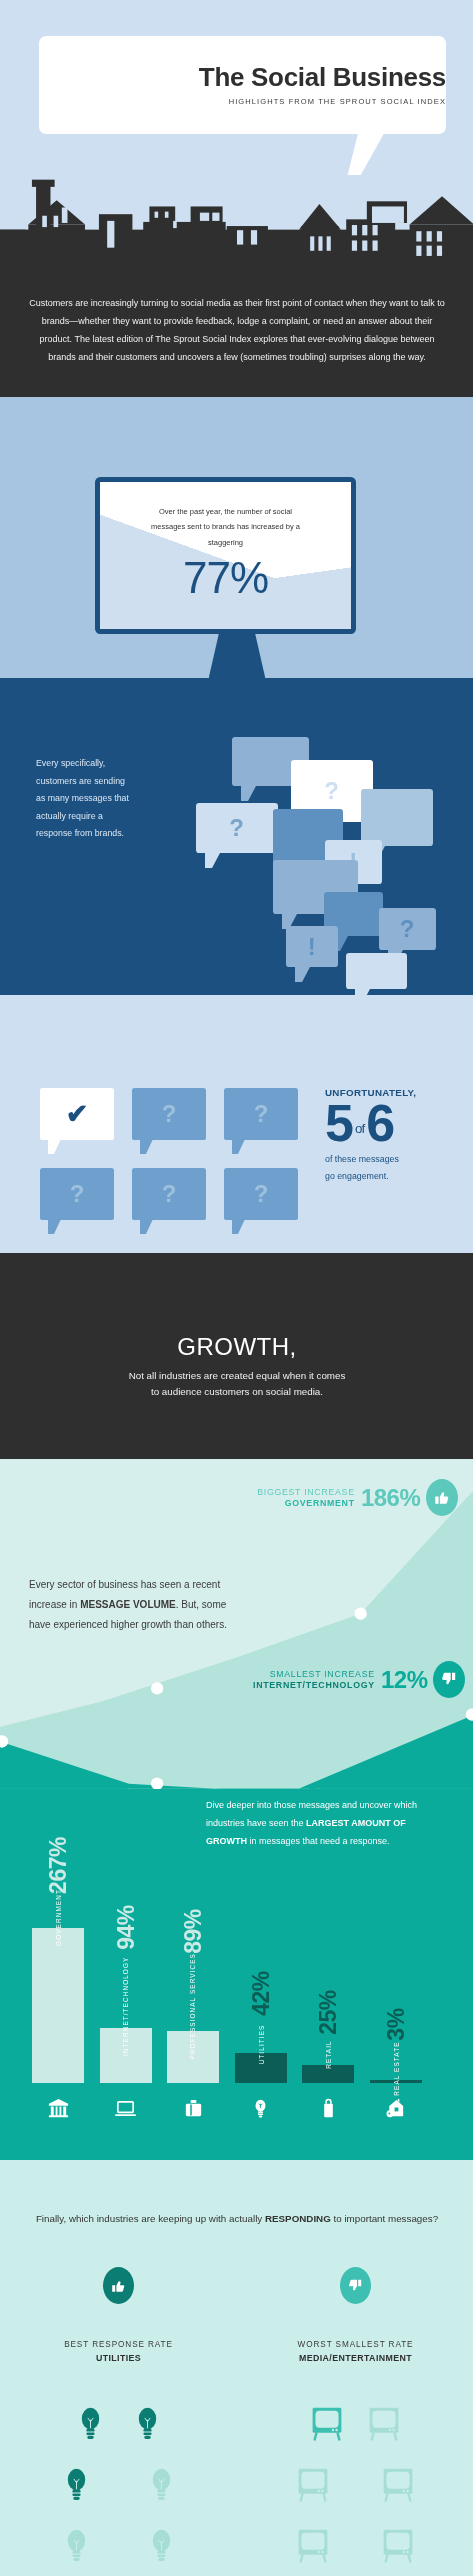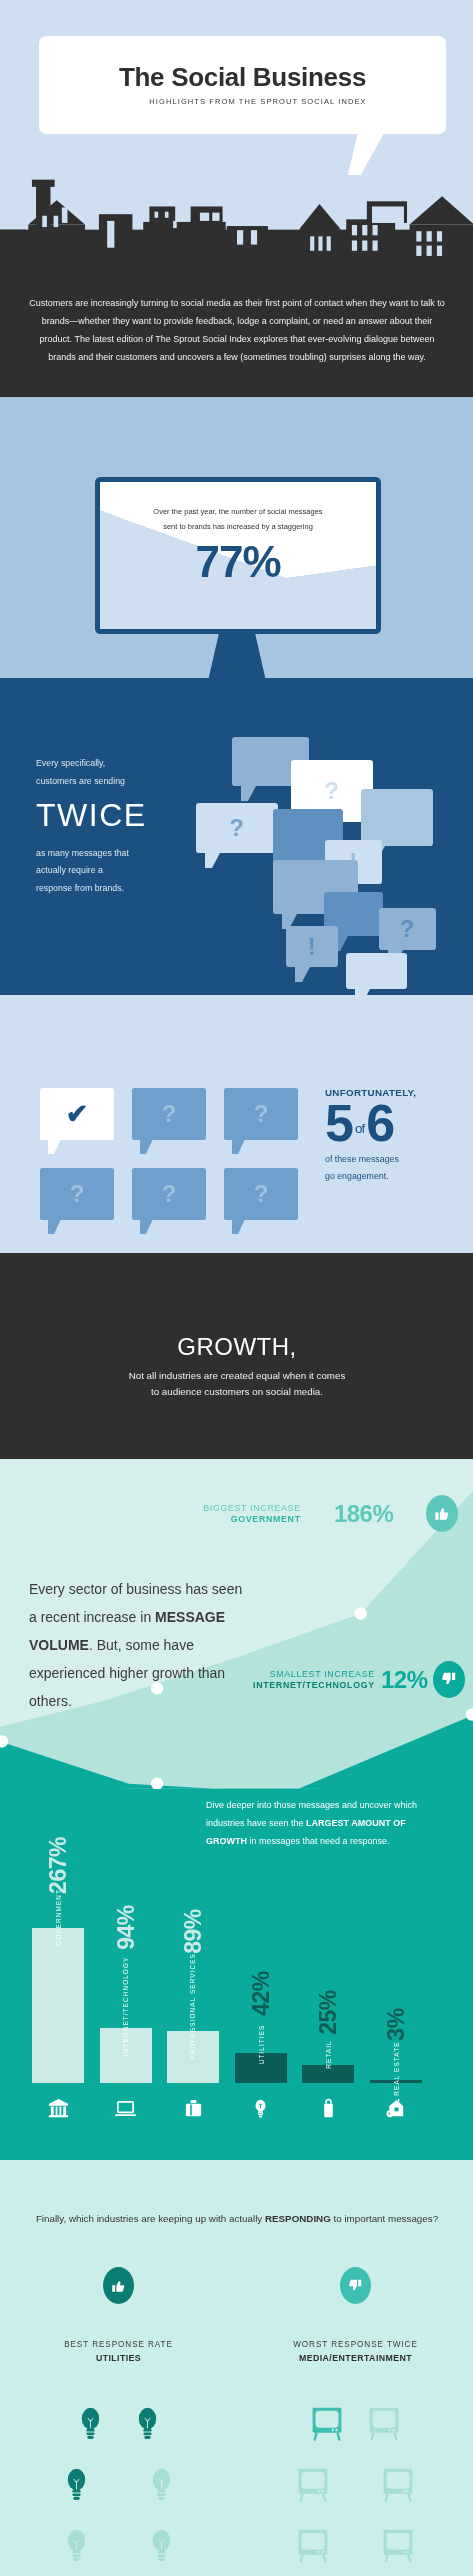--- a/index.html
+++ b/index.html
@@ -9,51 +9,51 @@
     background: #ffffff;
     -webkit-font-smoothing: antialiased;
   }
   .ig { width:474px; position:relative; overflow:hidden; }
 
   
   .hero { position:relative; background:#cddff0; height:258px; overflow:hidden; }
   .bubble {
     position:absolute; left:39px; top:36px; width:407px; height:98px;
     background:#fff; border-radius:7.2px; display:flex; flex-direction:column;
-    align-items:center; justify-content:center;
+    align-items:flex-end; justify-content:center;
   }
   .bubble .tail {
     position:absolute; right:67px; bottom:-41px; width:0; height:0;
     border-left:13.4px solid #fff; border-right:13.4px solid transparent;
     border-top:42px solid #fff; transform:skewX(-14deg);
   }
   .title { font-size:26px; font-weight:bold; color:#2f2f2f; letter-spacing:-0.3px; line-height:1; }
   .subtitle { font-size:7.5px; letter-spacing:1.1px; color:#3a3a3a; margin-top:7.2px; font-weight:normal;padding-left:31px;}
   .skyline { position:absolute; left:0; bottom:0; width:474px; height:134px; }
 
   
   .intro { background:#2f2f2f; padding:36px 29px 31px; }
   .intro p {
     color:#f2f2f2; font-size:9px; line-height:2.0; text-align:center;
     max-width:417px; margin:0 auto; font-weight:300;
   }
 
   
   .sec-monitor { background:#a7c4e0; position:relative; height:309px; }
   .monitor {
-    position:absolute; left:95px; top:80px; width:286px; height:157px;
+    position:absolute; left:95px; top:80px; width:261px; height:157px;
     border:5.2px solid #1b5081; border-radius:5.2px; background:#ffffff; overflow:hidden;
   }
   .monitor .glare1 { position:absolute; right:0; top:0; width:100%; height:100%;
     background:linear-gradient(200deg, rgba(255,255,255,0) 52%, #cfdff0 52%); }
   .monitor .glare2 { position:absolute; left:0; bottom:0; width:100%; height:48%;
     background:linear-gradient(172deg, rgba(255,255,255,0) 42%, #cfdff0 42%); }
   .mon-inner { position:relative; z-index:3; padding:21.6px 46px 0; text-align:center; }
   .mon-inner p { font-size:7.5px; line-height:2.1; color:#333; font-weight:300; }
-  .bignum { font-size:44px; font-weight:bold; color:#1b5081; line-height:1; margin-top:5.2px; letter-spacing:-1px;}
+  .bignum { font-size:44px; font-weight:normal; color:#1b5081; line-height:1; margin-top:5.2px; letter-spacing:-1px;}
   .mon-neck { position:absolute; left:50%; transform:translateX(-50%); top:237px; width:57px; height:45px; background:#1b5081;
      clip-path: polygon(18% 0, 82% 0, 100% 100%, 0 100%); }
   .mon-base { position:absolute; left:0; bottom:0; width:474px; height:28px; background:#1b5081; }
 
   
   .sec-twice { background:#1b5081; position:relative; height:289px; padding:49px 0 0 36px; }
   .twice-copy { width:170px; position:relative; z-index:4;}
   .twice-copy .sm { color:#dde8f4; font-size:8.8px; line-height:2.0; font-weight:300; }
   .twice-word { color:#ffffff; font-size:32px; font-weight:300; letter-spacing:1.5px; line-height:1.35; margin:4.1px 0 7.2px;}
   .bubbles { position:absolute; right:10.3px; top:5.2px; width:268px; height:289px; }
@@ -79,21 +79,21 @@
   
   .sec-however { background:#2f2f2f; height:206px; display:flex; flex-direction:column;
      align-items:center; justify-content:center; text-align:center; padding-top:20.6px;}
   .however-h { color:#fff; font-size:24px; font-weight:300; letter-spacing:0.5px; margin-bottom:7.2px; }
   .however-p { color:#f0f0f0; font-size:9.8px; line-height:1.65; font-weight:300; }
 
   
   .sec-growth { position:relative; background:#d7efec; height:330px; overflow:hidden; }
   .sec-growth svg.area { position:absolute; left:0; top:0; }
   .growth-copy { position:absolute; left:29px; top:116px; width:216px; z-index:5; }
-  .growth-copy p { font-size:14px; line-height:2.0; color:#3a3a3a; font-weight:300; }
+  .growth-copy p { font-size:10px; line-height:2.0; color:#3a3a3a; font-weight:300; }
   .growth-copy b { font-weight:bold; }
   .stat-row { position:absolute; display:flex; align-items:center; z-index:6; }
   .stat-labels { text-align:right; line-height:1.25; }
   .stat-l1 { font-size:8.8px; letter-spacing:0.7px; }
   .stat-l2 { font-size:8.8px; letter-spacing:0.7px; font-weight:bold; }
   .stat-pct { font-size:24px; font-weight:bold; margin:0 5.2px 0 6.2px; letter-spacing:-0.5px; }
   .thumb { width:32px; height:37px; border-radius:50%; display:flex; align-items:center; justify-content:center; }
 
   
   .sec-bars { position:relative; background:#0aab9b; height:371px; }
@@ -199,21 +199,20 @@
       </div>
     </div>
     <div class="mon-neck"></div>
     <div class="mon-base"></div>
   </section>
 
   <section class="sec-twice">
     <div class="twice-copy">
       <div class="sm">Every specifically,</div>
       <div class="sm">customers are sending</div>
-      <div class="twice-word">TWICE</div>
       <div class="sm">as many messages that</div>
       <div class="sm">actually require a</div>
       <div class="sm">response from brands.</div>
     </div>
     <div class="bubbles">
       <div class="bub" style="left:36px;  top:26px;  width:77px; height:49px;  background:#8fb2d4; color:#8fb2d4;"></div>
       <div class="bub" style="left:95px; top:49px;  width:82px; height:62px; background:#ffffff; color:#ffffff;">
         <span style="color:#cddff0">?</span>
         </div>
       <div class="bub" style="left:165px; top:78px; width:72px; height:57px; background:#a9c6e0; color:#a9c6e0;"></div>
@@ -286,21 +285,21 @@
       <polygon points="0,560 250,640 560,655 920,505 920,640 0,640" fill="#0aab9b"></polygon>
       <polygon points="0,548 250,630 560,648 920,496 920,640 0,640" fill="#0aab9b"></polygon>
       <circle cx="700" cy="300" r="12" fill="#fff"></circle>
       <circle cx="305" cy="445" r="12" fill="#fff"></circle>
       <circle cx="4" cy="548" r="12" fill="#fff"></circle>
       <circle cx="305" cy="630" r="12" fill="#fff"></circle>
       <circle cx="618" cy="652" r="12" fill="#fff"></circle>
       <circle cx="916" cy="496" r="12" fill="#fff"></circle>
     </svg>
 
-    <div class="stat-row" style="right:16.5px; top:36px;gap:27px;">
+    <div class="stat-row" style="right:16.5px; top:20px;">
       <div class="stat-labels" style="color:#5cc9bc;">
         <div class="stat-l1">BIGGEST INCREASE</div>
         <div class="stat-l2" style="color:#2ab5a5">GOVERNMENT</div>
       </div>
       <div class="stat-pct" style="color:#5cc9bc">186%</div>
       <div class="thumb" style="background:#5cc9bc">
         <svg width="15.5" height="16.5" viewBox="0 0 24 24" fill="#ffffff">
             <path d="M9 22h9a2 2 0 0 0 2-1.5l2-7A2 2 0 0 0 20 11h-5l.8-4a2.2 2.2 0 0 0-2.2-2.6c-.6 0-1.1.4-1.3 1L9 11.5V22zM2 11h5v11H2z"></path>
           </svg>
       </div>
@@ -525,21 +524,21 @@
         </div>
 
       </div>
 
       <div class="resp-col">
         <div class="resp-circle" style="background:#3dbfb2">
           <svg width="14.4" height="15.5" viewBox="0 0 24 24" fill="#ffffff">
               <path d="M15 2H6a2 2 0 0 0-2 1.5l-2 7A2 2 0 0 0 4 13h5l-.8 4a2.2 2.2 0 0 0 2.2 2.6c.6 0 1.1-.4 1.3-1L15 12.5V2zM17 2h5v11h-5z"></path>
             </svg>
         </div>
-        <div class="resp-t1">WORST RESPONSE TWICE</div>
+        <div class="resp-t1">WORST SMALLEST RATE</div>
         <div class="resp-t2">MEDIA/ENTERTAINMENT</div>
 
         <div class="iconwrap">
           <div class="islot">
               <svg width="34" height="37" viewBox="0 0 26 28" fill="#3dbfb2">
                 <rect x="2" y="2" width="22" height="19" rx="1"></rect>
                 <rect x="4.2" y="4.2" width="17.6" height="13" rx="3" fill="#cceeea"></rect>
                 <circle cx="17.5" cy="19" r="0.9" fill="#cceeea"></circle>
                 <circle cx="20.3" cy="19" r="0.9" fill="#cceeea"></circle>
                 <path d="M5 21l-1.6 6M21 21l1.6 6" stroke="#3dbfb2" stroke-width="1.8"></path>

